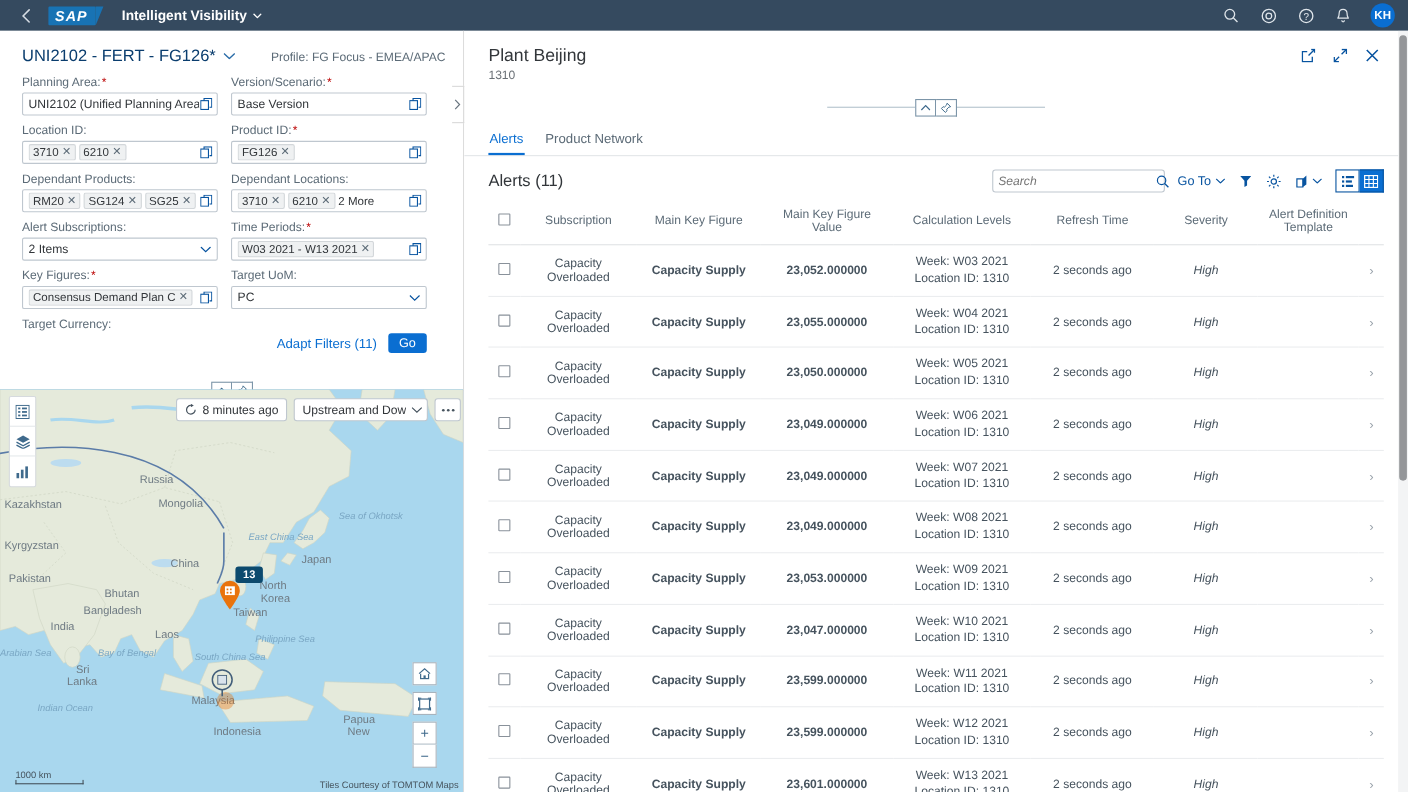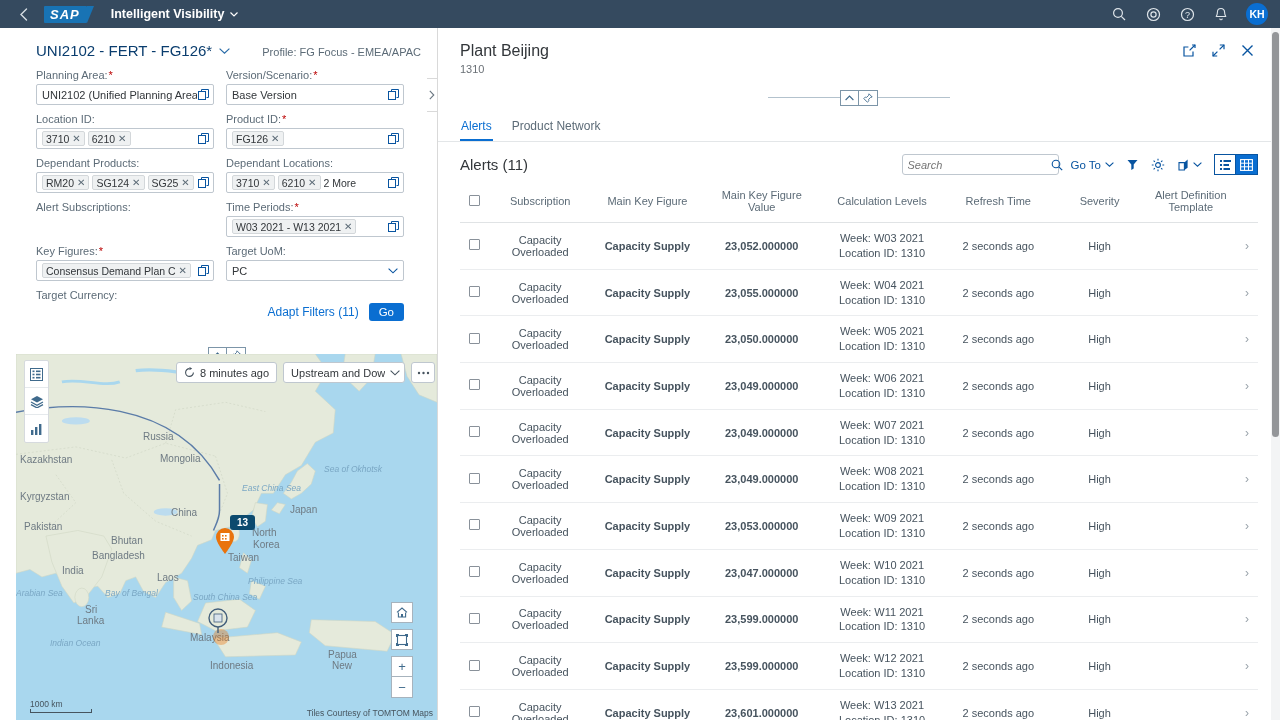--- a/index.html
+++ b/index.html
@@ -40,21 +40,21 @@
     width: 18px; height: 18px; display: flex; align-items: center;
     justify-content: center; color: #dfe5ea; cursor: pointer;
   }
   .avatar {
     width: 22px; height: 22px; border-radius: 50%; background: #0a6ed1;
     color: #fff; font-size: 10.5px; font-weight: bold;
     display: flex; align-items: center; justify-content: center; cursor: pointer;
   }
 
   
-  .body { display: flex; height: 688px; margin-left: 16px; }
+  .body { display: flex; height: 688px; }
 
   
   .left {
     width: 422px; height: 692px; background: #fff;
     position: relative; border-right: 1px solid #d9d9d9;
   }
   .filter-head {
     display: flex; align-items: flex-start; padding: 14px 16px 0 20px;
   }
   .ctx-title {
@@ -248,21 +248,21 @@
     border-bottom: 1px solid #ebedef; vertical-align: middle; text-align: center;
   }
   .chk {
     width: 11px; height: 11px; border: 1px solid #89919a; border-radius: 1px;
     background: #fff; display: inline-block; cursor: pointer;
   }
   td.c-sub { text-align: left; padding-left: 4px; }
   td.c-kf { text-align: left; font-weight: bold; color: #32363a; }
   td.c-val { text-align: right; font-weight: bold; color: #32363a; padding-right: 18px; }
   th.h-sub, th.h-kf { text-align: left; padding-left: 4px; }
-  .sev-high { color: #bb0000; }
+  .sev-high { color: #bb0000; font-style: italic; }
   .chev-r { color: #9aa3ab; font-size: 12px; }
   .calc-line { line-height: 1.35; }
 
   
   .vscroll {
     position: absolute; right: 0; top: 0; width: 9px; height: 692px;
     background: #f3f4f5;
   }
   .vthumb {
     position: absolute; right: 1px; top: 4px; width: 7px; height: 405px;
@@ -445,20 +445,28 @@
                 <svg width="11" height="11" viewBox="0 0 11 11">
                   <rect x="0.5" y="2.5" width="7" height="8" stroke="#0854a0" stroke-width="1" fill="none"></rect>
                   <path d="M3.5 2.5V0.5h7v8h-2" stroke="#0854a0" stroke-width="1" fill="none"></path>
                 </svg>
               </span>
           </div>
         </div>
 
         <div class="fld">
           <div class="fld-label">Alert Subscriptions:</div>
+          <div class="fld-box">
+            <span class="val">2 Items</span>
+            <span class="caret">
+                <svg width="10" height="6" viewBox="0 0 10 6">
+                  <path d="M0.6 0.6L5 4.8 9.4 0.6" stroke="#0854a0" stroke-width="1.1" fill="none"></path>
+                </svg>
+              </span>
+          </div>
         </div>
 
         <div class="fld">
           <div class="fld-label"><span>Time Periods:</span><span class="req">*</span></div>
           <div class="fld-box">
             <span class="tok-wrap">
               <span class="tok">
                   <span>W03 2021 - W13 2021</span>
                   <span class="x">✕</span>
                 </span>

